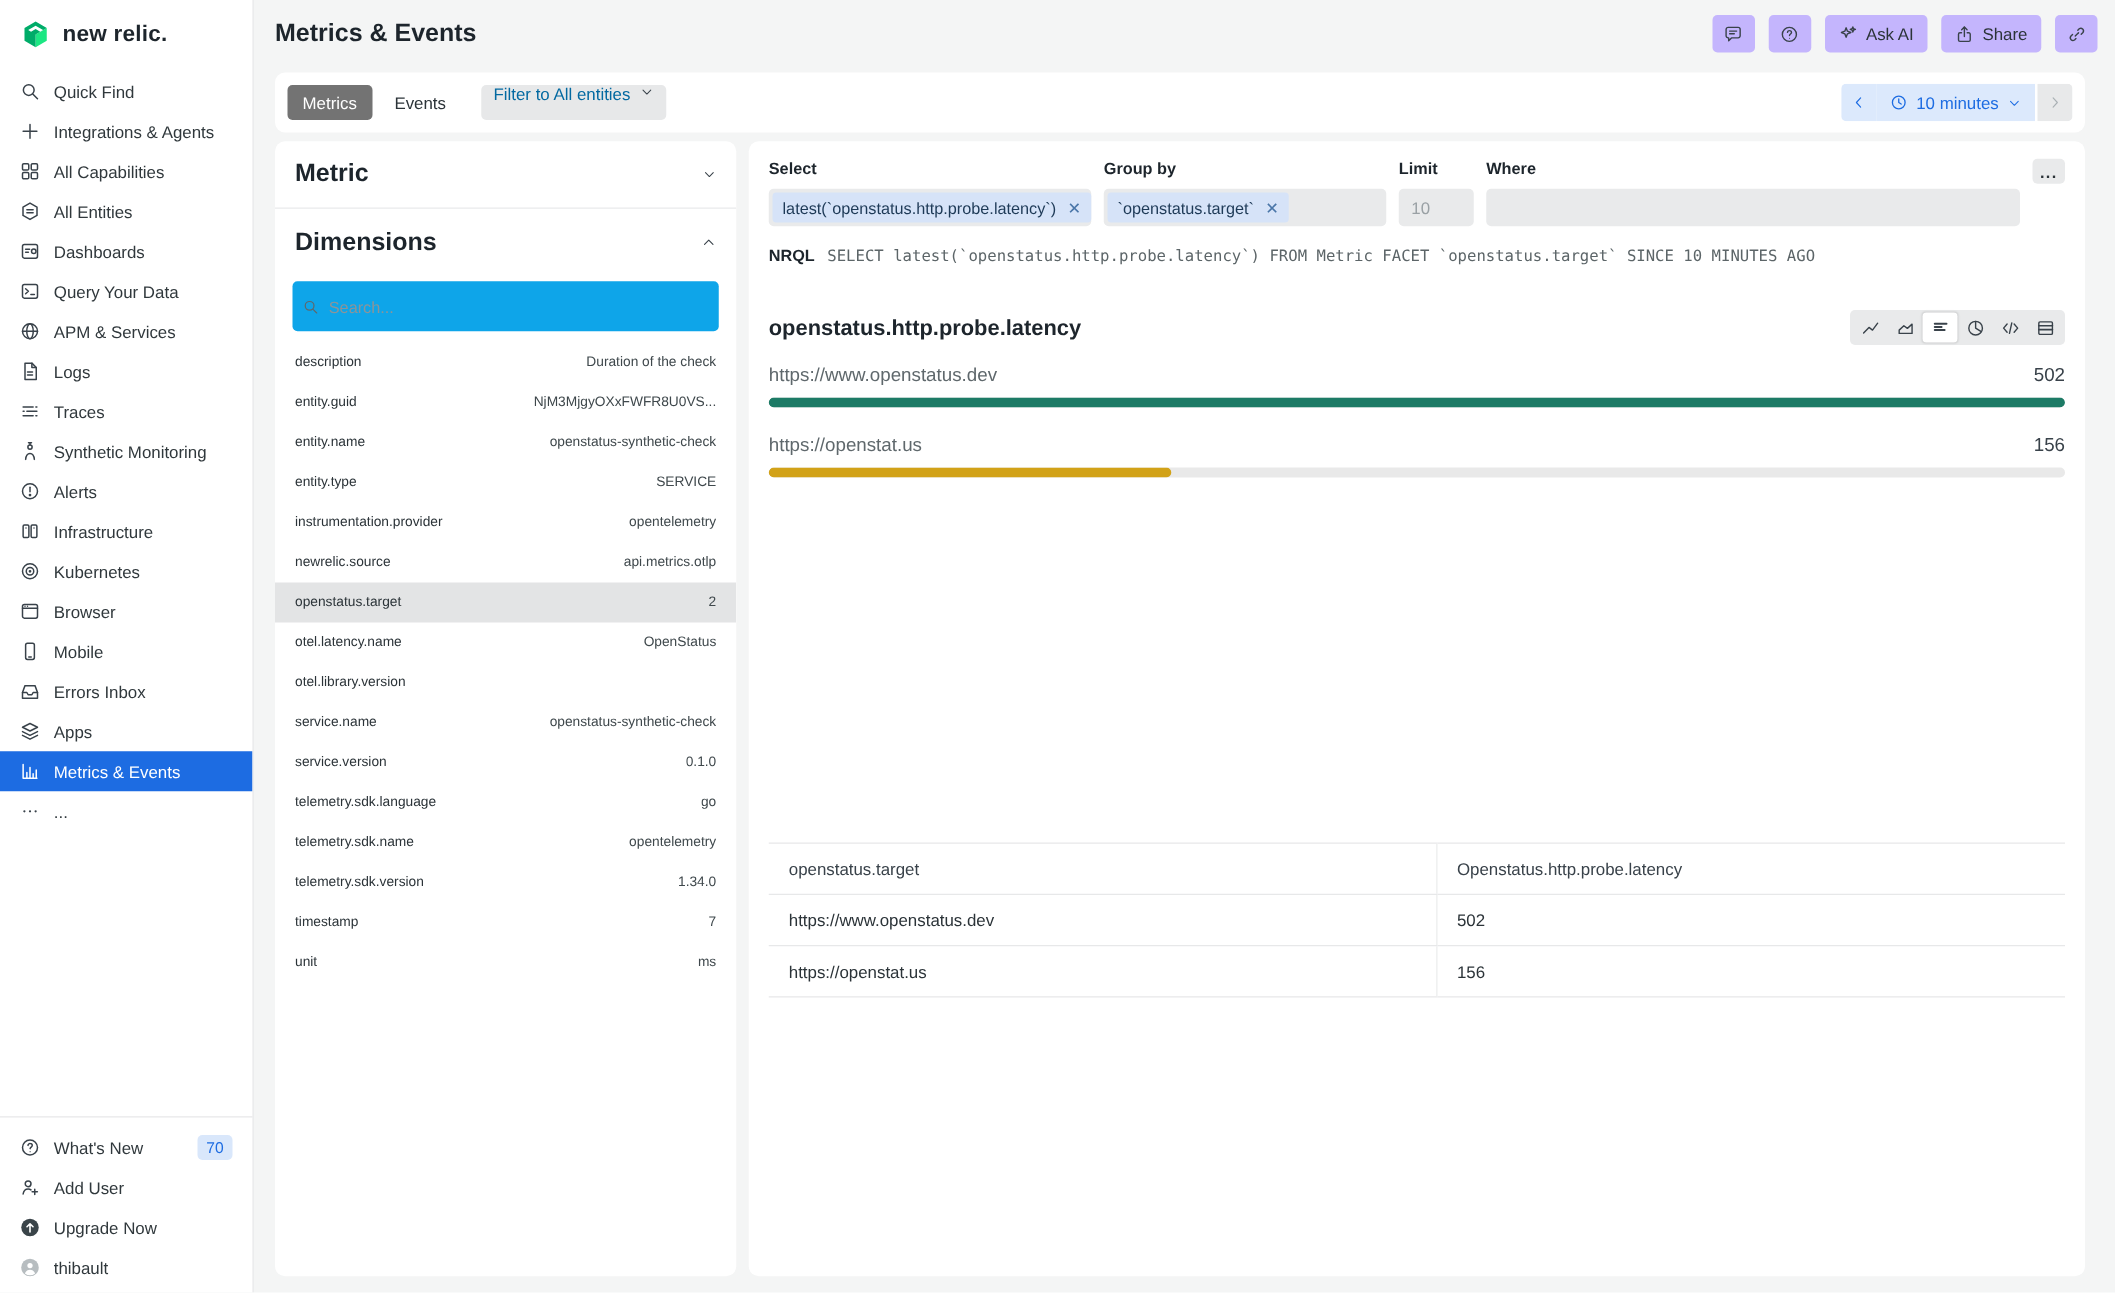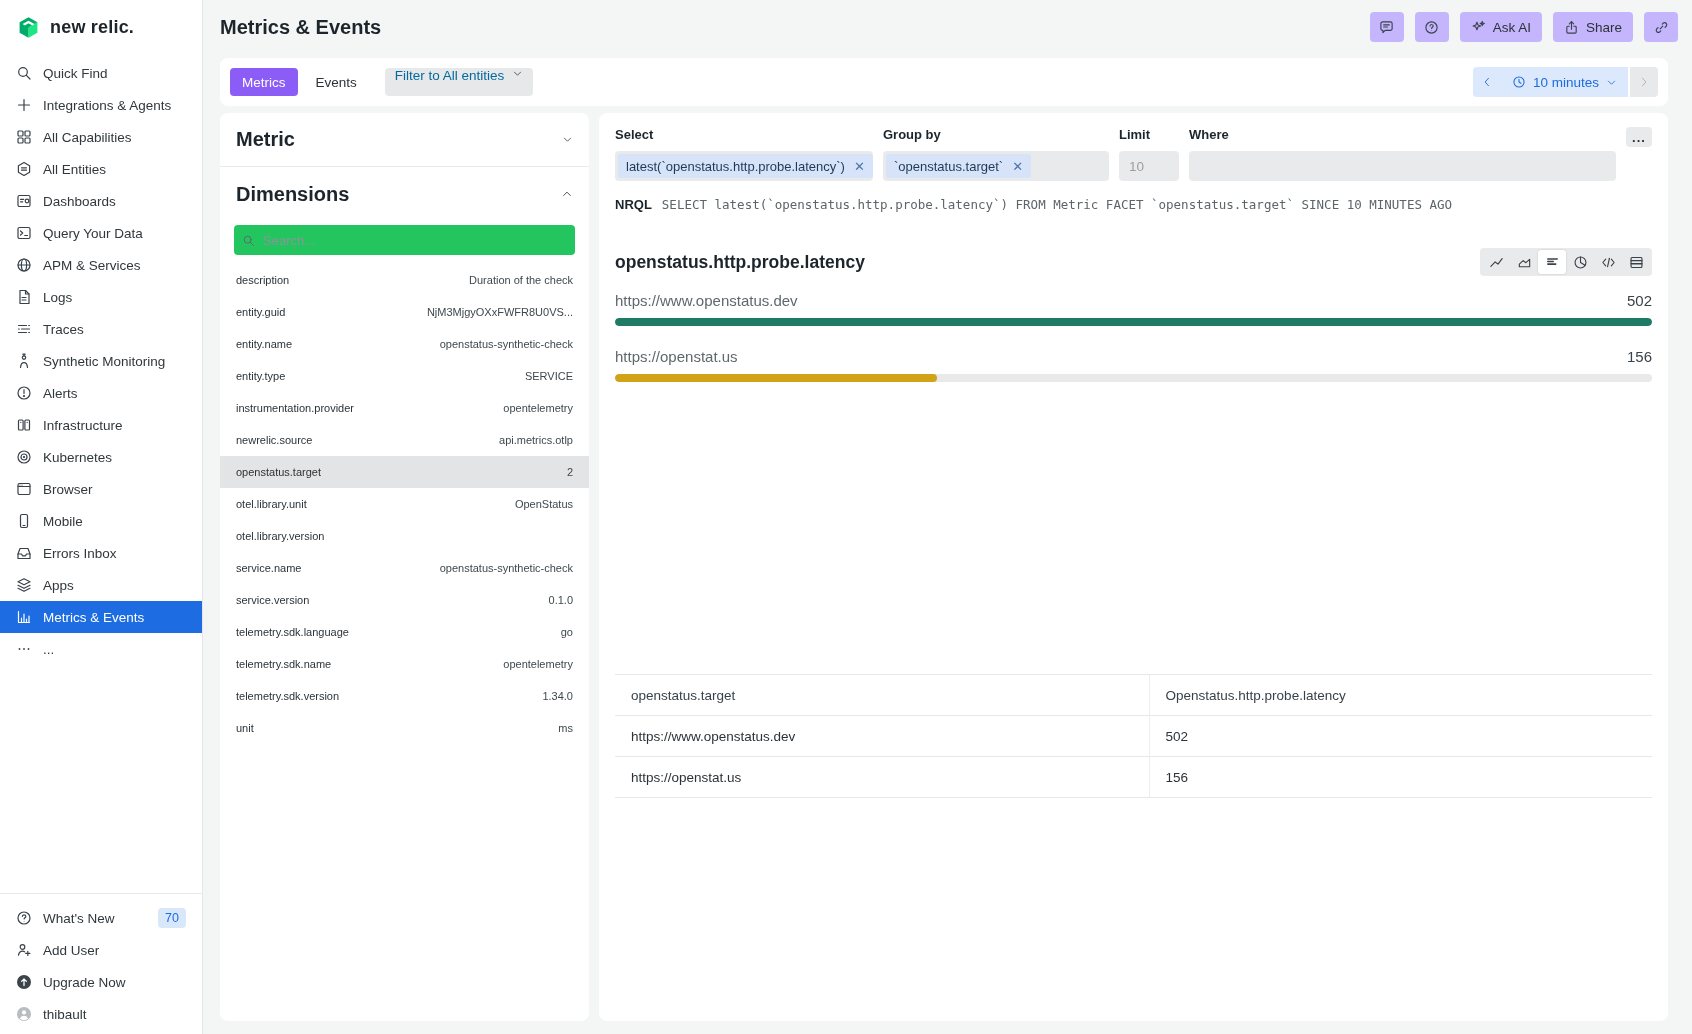--- a/index.html
+++ b/index.html
@@ -29,39 +29,39 @@
   .main { flex:1; display:flex; flex-direction:column; min-width:0; }
   .page-header { height:54px; min-height:54px; display:flex; align-items:center; padding:0 14px 0 17px; }
   .page-title { font-size:20px; font-weight:700; color:#1d252c; }
   .header-actions { margin-left:auto; display:flex; align-items:center; gap:11px; }
   .hbtn { height:30px; background:#c4b5fd; border-radius:4px; display:flex; align-items:center; gap:7px; padding:0 11px; font-size:13.5px; color:#2b3338; cursor:pointer; }
   .hbtn.icon-only { width:34px; padding:0; justify-content:center; }
 
   .toolbar { margin:4px 24px 0 17px; height:48px; min-height:48px; background:#fff; border-radius:8px; display:flex; align-items:center; padding:0 10px; }
   .tabs { display:flex; align-items:center; gap:6px; }
   .tab { height:28px; padding:0 12px; display:flex; align-items:center; font-size:13.5px; border-radius:4px; color:#2b3338; cursor:pointer; }
-  .tab.active { background:#8b5cf6; color:#fff; }
+  .tab.active { background:#737373; color:#fff; }
   .filter-pill { margin-left:16px; height:28px; background:#e7e8e9; border-radius:4px; padding:0 10px; display:flex; align-items:flex-start; gap:8px; font-size:13.5px; color:#0369a1; cursor:pointer; }
   .time-picker { margin-left:auto; display:flex; height:30px; border-radius:4px; overflow:hidden; }
   .tp-seg { display:flex; align-items:center; justify-content:center; cursor:pointer; }
   .tp-prev { width:28px; background:#dce9fc; color:#1d6ce2; }
   .tp-main { background:#dce9fc; color:#1d6ce2; padding:0 11px; gap:7px; font-size:13.5px; }
   .tp-main .icon { color:#1d6ce2; }
   .tp-next { width:28px; background:#e8e9ea; color:#a9b0b4; margin-left:2px; }
   .tp-next .icon { color:#a9b0b4; }
 
   .content { flex:1; display:flex; gap:10px; margin:7px 24px 13px 17px; min-height:0; }
   .card { background:#fff; border-radius:8px; }
 
   
   .dims-card { width:369px; min-width:369px; display:flex; flex-direction:column; overflow:hidden; }
   .section-header { height:54px; min-height:54px; display:flex; align-items:center; justify-content:space-between; padding:0 16px; cursor:pointer; }
   .section-header.bordered { border-bottom:1px solid #e9eaeb; }
   .section-title { font-size:20px; font-weight:700; color:#1d252c; }
-  .search-box { margin:4px 14px 9px; height:30px; background:#22c55e; border-radius:4px; display:flex; align-items:center; gap:6px; padding:0 8px; }
+  .search-box { margin:4px 14px 9px; height:40px; background:#0ea5e9; border-radius:4px; display:flex; align-items:center; gap:6px; padding:0 8px; }
   .search-box .icon { color:#5f686c; }
   .search-box input { border:0; background:transparent; outline:none; font-size:13px; font-family:inherit; color:#2b3338; width:100%; }
   .search-box input::placeholder { color:#8d9498; }
   .dim-list { flex:1; overflow:hidden; }
   .dim-row { height:32px; display:flex; align-items:center; justify-content:space-between; padding:0 16px; font-size:11px; cursor:pointer; gap:12px; }
   .dim-row.selected { background:#e3e4e5; }
   .dim-key { color:#2b3338; white-space:nowrap; }
   .dim-val { color:#3f484c; white-space:nowrap; overflow:hidden; text-overflow:ellipsis; }
 
   
@@ -490,21 +490,21 @@
           </div>
           <div class="dim-row">
             <span class="dim-key">newrelic.source</span>
             <span class="dim-val">api.metrics.otlp</span>
           </div>
           <div class="dim-row selected">
             <span class="dim-key">openstatus.target</span>
             <span class="dim-val">2</span>
           </div>
           <div class="dim-row">
-            <span class="dim-key">otel.library.unit</span>
+            <span class="dim-key">otel.latency.name</span>
             <span class="dim-val">OpenStatus</span>
           </div>
           <div class="dim-row">
             <span class="dim-key">otel.library.version</span>
             <span class="dim-val"></span>
           </div>
           <div class="dim-row">
             <span class="dim-key">service.name</span>
             <span class="dim-val">openstatus-synthetic-check</span>
           </div>
@@ -516,20 +516,24 @@
             <span class="dim-key">telemetry.sdk.language</span>
             <span class="dim-val">go</span>
           </div>
           <div class="dim-row">
             <span class="dim-key">telemetry.sdk.name</span>
             <span class="dim-val">opentelemetry</span>
           </div>
           <div class="dim-row">
             <span class="dim-key">telemetry.sdk.version</span>
             <span class="dim-val">1.34.0</span>
+          </div>
+          <div class="dim-row">
+            <span class="dim-key">timestamp</span>
+            <span class="dim-val">7</span>
           </div>
           <div class="dim-row">
             <span class="dim-key">unit</span>
             <span class="dim-val">ms</span>
           </div>
         </div>
     </div>
 
     <div class="card query-card">
       <div class="qb-row">

